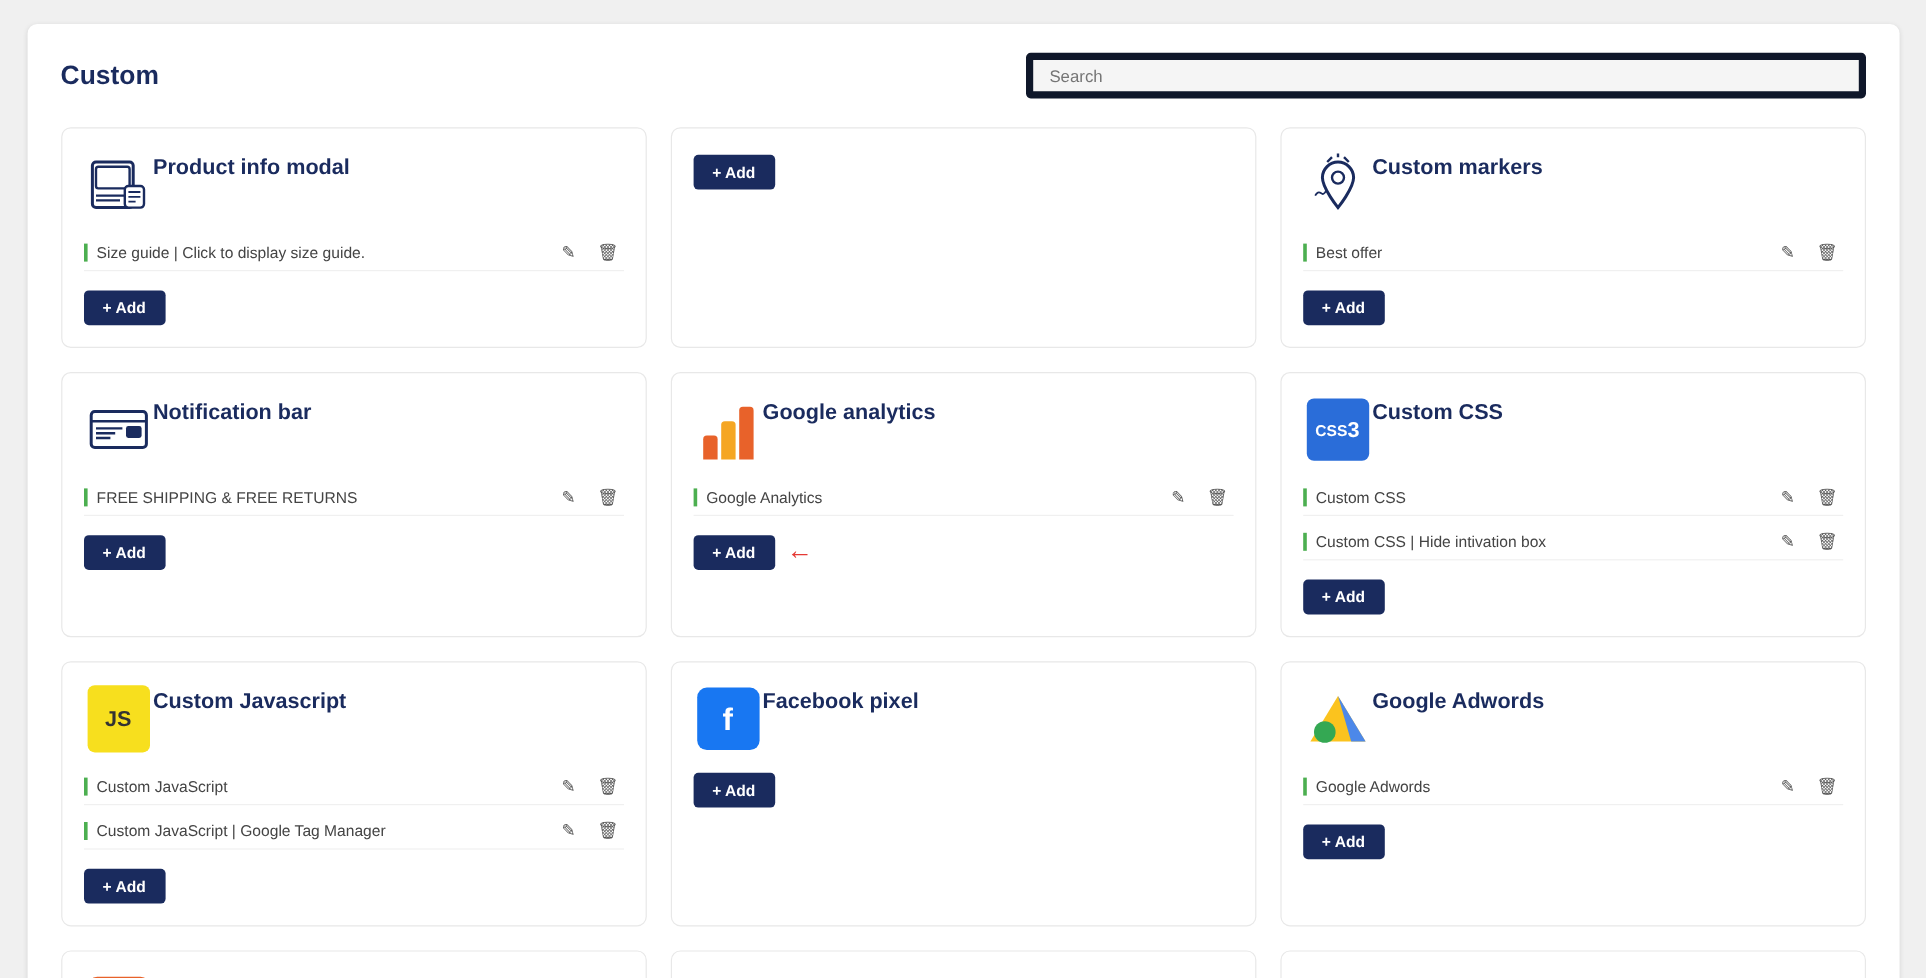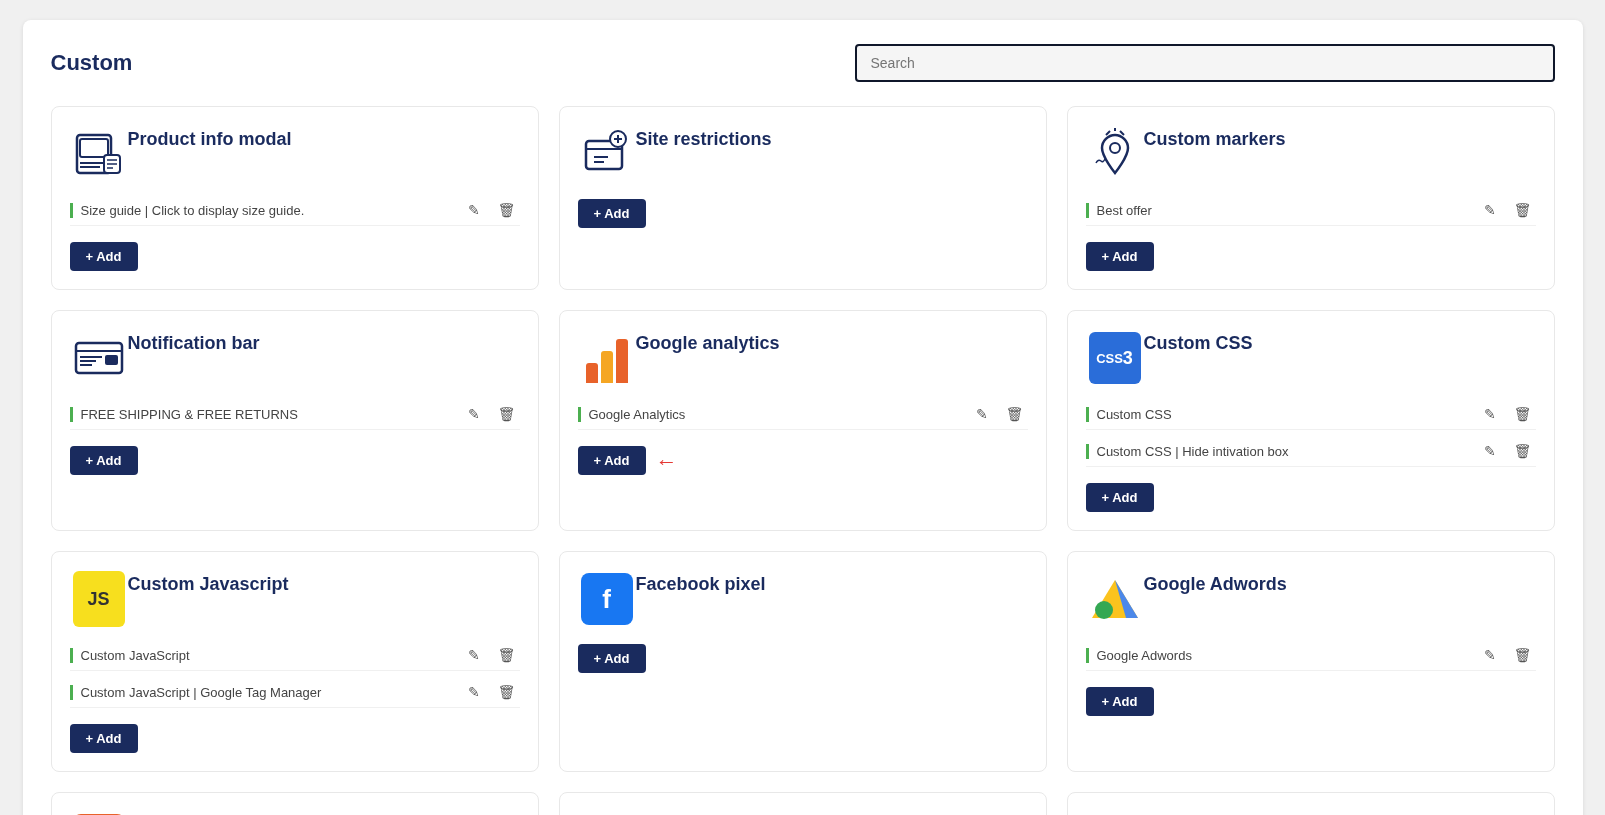--- a/index.html
+++ b/index.html
@@ -26,21 +26,21 @@
       margin-bottom: 24px;
     }
     .page-title {
       font-size: 22px;
       font-weight: 700;
       color: #1a2b5e;
     }
     .search-input {
       width: 700px;
       height: 38px;
-      border: 2px solid #0f172a;
+      border: 6px solid #0f172a;
       border-radius: 4px;
       background: #f5f5f5;
       padding: 12px 14px;
       font-size: 14px;
       color: #999;
       outline: none;
     }
     .plugins-grid {
       display: grid;
       grid-template-columns: repeat(3, 1fr);
@@ -223,34 +223,20 @@
               <button class="icon-btn">✎</button>
               <button class="icon-btn">🗑</button>
             </div>
           </div>
         </div>
         <div class="add-btn-row">
           <button class="add-btn">+ Add</button>
         </div>
       </div>
       <div class="plugin-card">
-        <div class="plugin-card-top">
-          <div class="plugin-icon">
-            <svg width="54" height="54" viewBox="0 0 54 54" fill="none">
-        <rect x="6" y="14" width="36" height="28" rx="3" stroke="#1a2b5e" stroke-width="2.5" fill="none"></rect>
-        <line x1="6" y1="22" x2="42" y2="22" stroke="#1a2b5e" stroke-width="2"></line>
-        <circle cx="38" cy="12" r="8" fill="#fff" stroke="#1a2b5e" stroke-width="2"></circle>
-        <line x1="34" y1="12" x2="42" y2="12" stroke="#1a2b5e" stroke-width="2"></line>
-        <line x1="38" y1="8" x2="38" y2="16" stroke="#1a2b5e" stroke-width="2"></line>
-        <line x1="14" y1="30" x2="28" y2="30" stroke="#1a2b5e" stroke-width="2"></line>
-        <line x1="14" y1="35" x2="24" y2="35" stroke="#1a2b5e" stroke-width="2"></line>
-      </svg>
-          </div>
-          <div class="plugin-name">Site restrictions</div>
-        </div>
         <div class="add-btn-row">
           <button class="add-btn">+ Add</button>
         </div>
       </div>
       <div class="plugin-card">
         <div class="plugin-card-top">
           <div class="plugin-icon">
             <svg width="54" height="54" viewBox="0 0 54 54" fill="none">
         <path d="M27 8 C20 8 14 14 14 21 C14 30 27 46 27 46 C27 46 40 30 40 21 C40 14 34 8 27 8Z" stroke="#1a2b5e" stroke-width="2.5" fill="none"></path>
         <circle cx="27" cy="21" r="5" stroke="#1a2b5e" stroke-width="2" fill="none"></circle>

